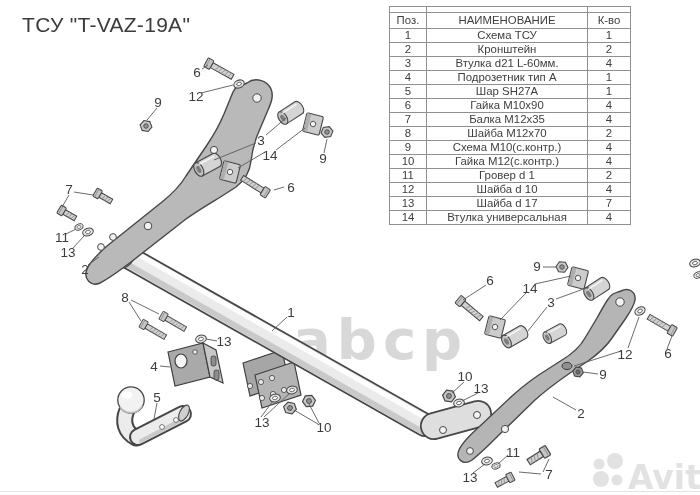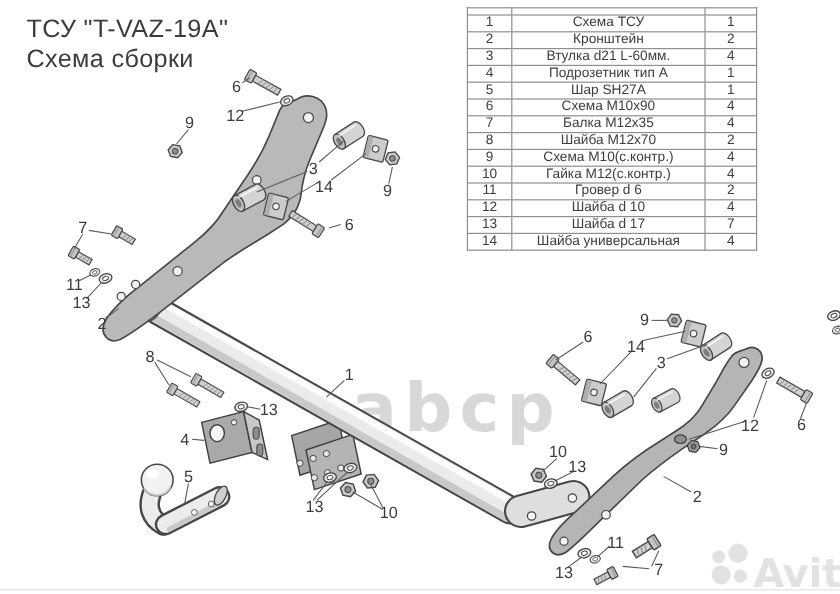--- a/index.html
+++ b/index.html
@@ -271,35 +271,39 @@
         <text x="490" y="285" class="callout">6</text>
         <text x="551" y="307" class="callout">3</text>
         <text x="625" y="359" class="callout">12</text>
         <text x="603" y="379" class="callout">9</text>
         <text x="668" y="358" class="callout">6</text>
       </g>
 </svg>
 
 <div class="title">
   <div>ТСУ "T-VAZ-19A"</div>
-  <div>Схема сборки</div>
 </div>
 
 <table class="parts">
   <colgroup>
         <col style="width:37px">
         <col style="width:161px">
         <col style="width:43px">
       </colgroup>
   <tbody>
     <tr class="gap">
           <td></td>
           <td></td>
           <td></td>
         </tr>
+    <tr class="head">
+      <th>Поз.</th>
+      <th>НАИМЕНОВАНИЕ</th>
+      <th>К-во</th>
+    </tr>
   </tbody>
   <tbody id="parts-rows">
         <tr>
           <td>1</td>
           <td>Схема ТСУ</td>
           <td>1</td>
         </tr>
         <tr>
           <td>2</td>
           <td>Кронштейн</td>
@@ -315,21 +319,21 @@
           <td>Подрозетник тип А</td>
           <td>1</td>
         </tr>
         <tr>
           <td>5</td>
           <td>Шар SH27A</td>
           <td>1</td>
         </tr>
         <tr>
           <td>6</td>
-          <td>Схема М10х90</td>
+          <td>Гайка М10х90</td>
           <td>4</td>
         </tr>
         <tr>
           <td>7</td>
           <td>Балка М12х35</td>
           <td>4</td>
         </tr>
         <tr>
           <td>8</td>
           <td>Шайба М12х70</td>
@@ -340,34 +344,34 @@
           <td>Схема М10(с.контр.)</td>
           <td>4</td>
         </tr>
         <tr>
           <td>10</td>
           <td>Гайка М12(с.контр.)</td>
           <td>4</td>
         </tr>
         <tr>
           <td>11</td>
-          <td>Гровер d 6</td>
+          <td>Гровер d 1</td>
           <td>2</td>
         </tr>
         <tr>
           <td>12</td>
           <td>Шайба d 10</td>
           <td>4</td>
         </tr>
         <tr>
           <td>13</td>
           <td>Шайба d 17</td>
           <td>7</td>
         </tr>
         <tr>
           <td>14</td>
-          <td>Шайба универсальная</td>
+          <td>Втулка универсальная</td>
           <td>4</td>
         </tr>
       </tbody>
 </table>
 
 </div>
 
 </body></html>

